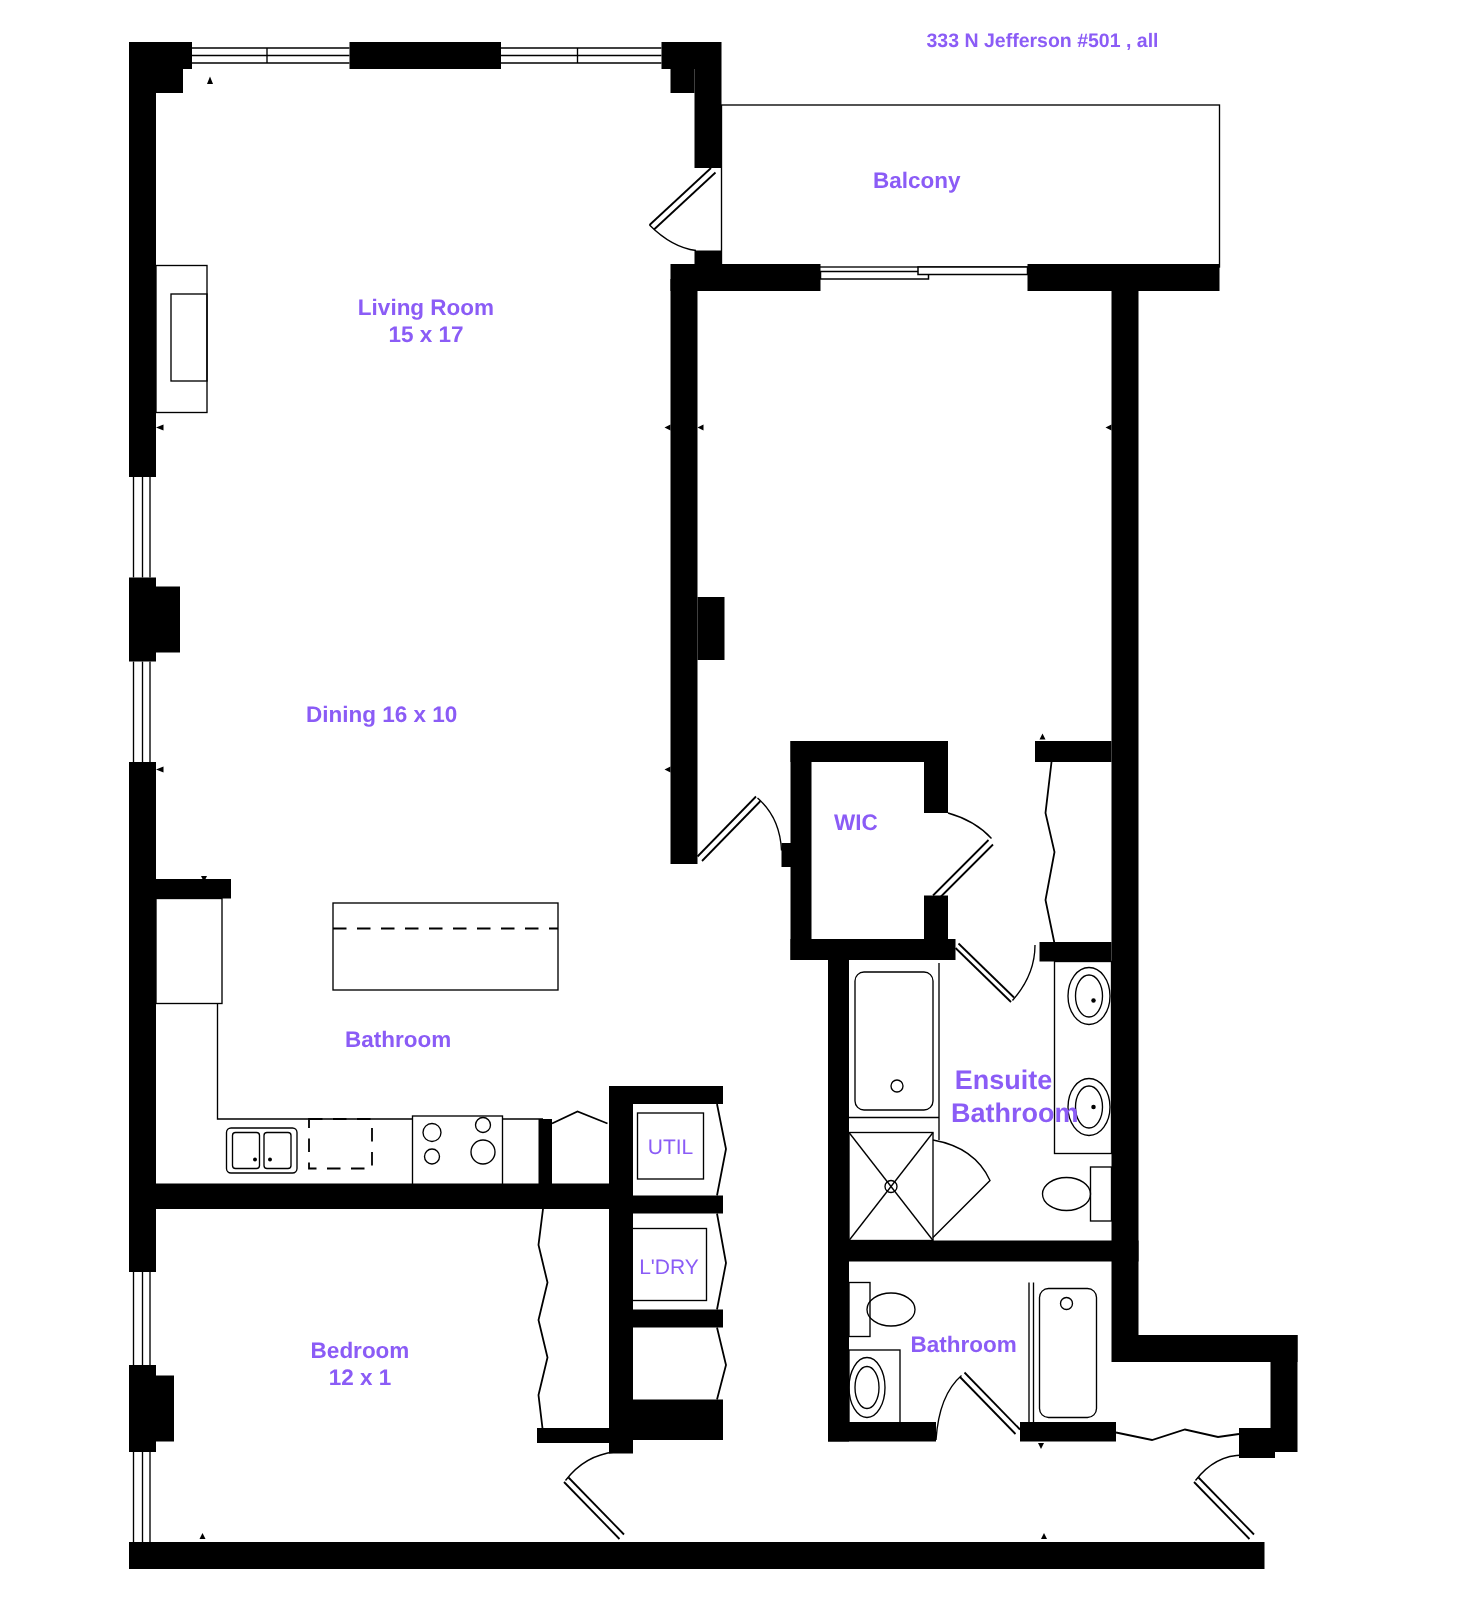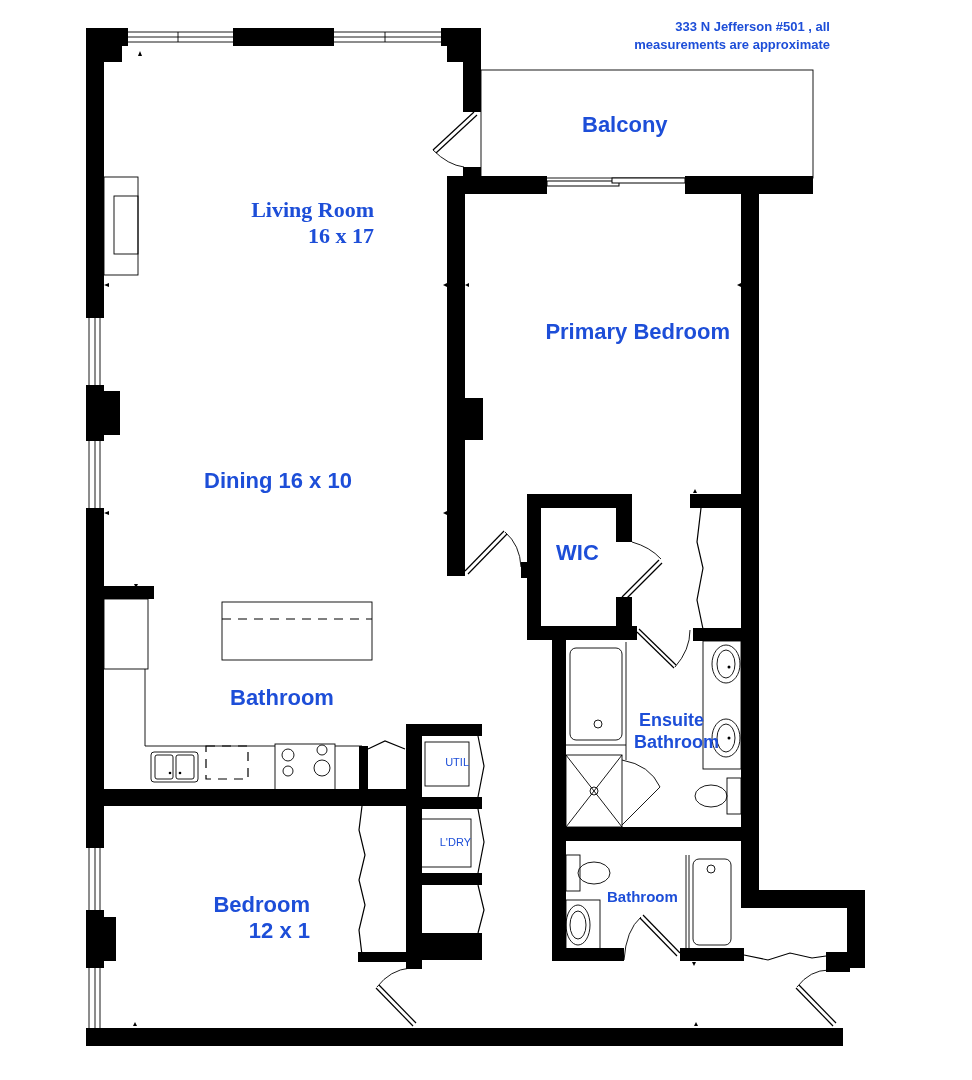--- a/index.html
+++ b/index.html
@@ -3,24 +3,24 @@
 <meta charset="utf-8">
 <style>
   html,body{margin:0;padding:0;background:#ffffff;}
   body{width:972px;height:1080px;position:relative;overflow:hidden;font-family:"Liberation Sans",sans-serif;}
   svg{position:absolute;left:0;top:0;}
   .w{fill:#000;}
   .ln{fill:none;stroke:#000;stroke-width:1.2;}
   .thin{fill:none;stroke:#000;stroke-width:0.9;}
   .dash{fill:none;stroke:#000;stroke-width:1.2;stroke-dasharray:9 7;}
   .glass{fill:#fff;stroke:#000;stroke-width:1;}
-  .lbl{position:absolute;font-weight:bold;color:#1d4ed8;text-align:right;white-space:nowrap;line-height:1.2;}
-  .big{font-size:22px;}
+  .lbl{position:absolute;font-weight:bold;color:#8b5cf6;text-align:center;white-space:nowrap;line-height:1.2;}
+  .big{font-size:15px;}
   .sm{font-size:18px;}
-  .tiny{font-size:11px;font-weight:normal;}
+  .tiny{font-size:14px;font-weight:normal;}
   .note{font-size:13px;line-height:1.35;}
 </style>
 </head>
 <body>
 
 <svg width="972" height="1080" viewBox="0 0 972 1080">
 
   <rect class="w" x="86" y="28" width="18" height="290"></rect>
   <rect class="w" x="86" y="28" width="42" height="18"></rect>
   <rect class="w" x="104" y="46" width="18" height="16"></rect>
@@ -236,32 +236,30 @@
     <polygon points="134,584 138,584 136,588"></polygon>
     <polygon points="693,493 697,493 695,489"></polygon>
     <polygon points="133,1026 137,1026 135,1022"></polygon>
     <polygon points="694,1026 698,1026 696,1022"></polygon>
     <polygon points="692,962 696,962 694,966"></polygon>
   </g>
 </svg>
 
 <div class="lbl note" style="left:560px;top:18px;width:270px;">
   <div>333 N Jefferson #501 , all</div>
-  <div>measurements are approximate</div>
 </div>
 
 <div class="lbl big" style="left:582px;top:112px;">Balcony</div>
 
-<div class="lbl big" style="left:194px;top:197px;width:180px;font-family:Liberation Serif, serif;">
+<div class="lbl big" style="left:194px;top:197px;width:180px;">
   <div>Living Room</div>
-  <div>16 x 17</div>
+  <div>15 x 17</div>
 </div>
 
 <div class="lbl big" style="left:490px;top:319px;width:240px;">
-  <div>Primary Bedroom</div>
 </div>
 
 <div class="lbl big" style="left:204px;top:468px;">Dining 16 x 10</div>
 
 <div class="lbl big" style="left:556px;top:540px;">WIC</div>
 
 <div class="lbl big" style="left:230px;top:685px;">Bathroom</div>
 
 <div class="lbl sm" style="left:634px;top:710px;width:70px;">
   <div>Ensuite</div>

